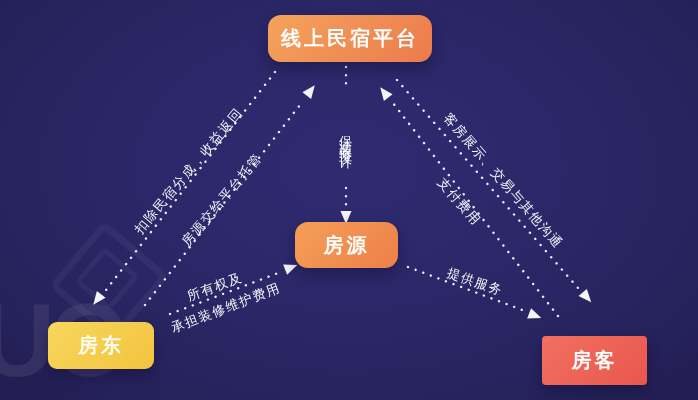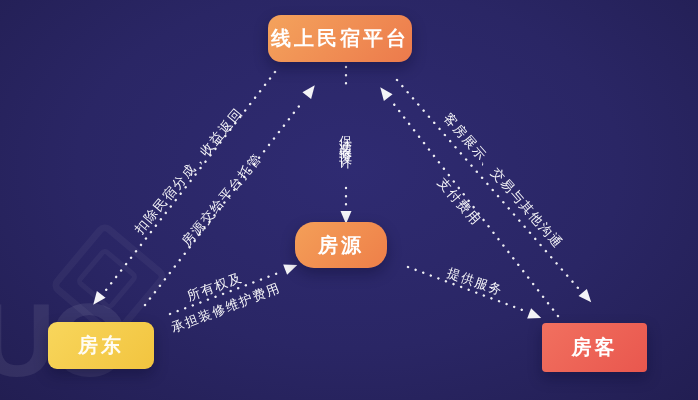--- a/index.html
+++ b/index.html
@@ -31,28 +31,28 @@
     fill:none;stroke:#ffffff;stroke-width:2.4;
     stroke-dasharray:0.1 8;stroke-linecap:round;opacity:0.92;
   }
   .arrowhead{fill:#ffffff;opacity:0.95;}
   
   .node{
     position:absolute;display:flex;align-items:center;justify-content:center;
     color:#ffffff;font-weight:bold;font-size:20px;letter-spacing:3px;
     border-radius:13px;box-shadow:0 6px 14px rgba(10,8,40,0.35);
   }
-  .node.platform{left:268px;top:15px;width:144px;height:47px;
+  .node.platform{left:268px;top:15px;width:164px;height:47px;
     background:linear-gradient(135deg,#f4a35c 0%,#ec7a4c 100%);}
-  .node.listing{left:295px;top:222px;width:92px;height:46px;
-    background:linear-gradient(135deg,#f49f58 0%,#ee7f49 100%);border-radius:19px;}
+  .node.listing{left:295px;top:222px;width:103px;height:46px;
+    background:linear-gradient(135deg,#f49f58 0%,#ee7f49 100%);border-radius:13px;}
   .node.landlord{left:48px;top:322px;width:106px;height:47px;
     background:linear-gradient(135deg,#f8d65c 0%,#f2c43f 100%);border-radius:9px;
     color:rgba(255,255,255,0.93);}
-  .node.tenant{left:542px;top:323px;width:105px;height:49px;
+  .node.tenant{left:542px;top:336px;width:105px;height:49px;
     background:linear-gradient(135deg,#f1705f 0%,#e9574e 100%);border-radius:4px;}
   
   .edge-label{
     position:absolute;color:rgba(255,255,255,0.96);
     font-size:13px;letter-spacing:1.5px;white-space:nowrap;font-weight:500;
   }
   .edge-label.vertical{
     writing-mode:vertical-rl;letter-spacing:4px;
   }
 </style>

